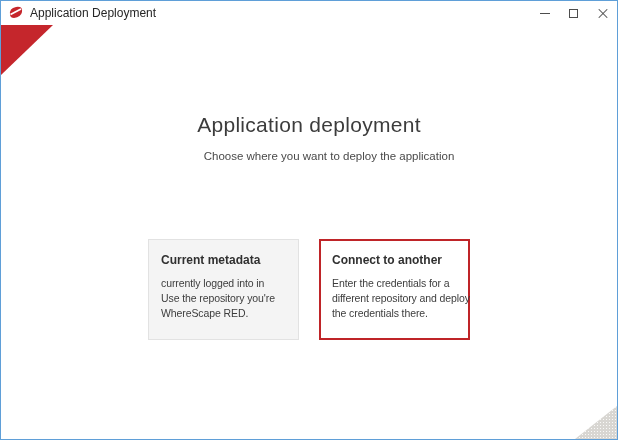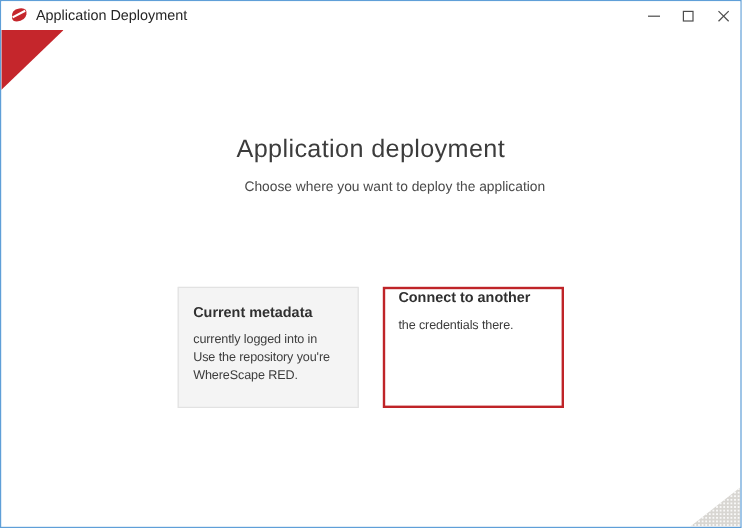--- a/index.html
+++ b/index.html
@@ -104,21 +104,21 @@
     cursor: pointer;
   }
   .card-default {
     background: #f4f4f4;
     border: 1px solid #e2e2e2;
     padding: 13px 12px;
   }
   .card-selected {
     background: #ffffff;
     border: 2px solid #bf2428;
-    padding: 0 11px;
+    padding: 12px 11px;
   }
   .card-title {
     font-size: 12px;
     font-weight: bold;
     color: #303030;
     margin-bottom: 9px;
   }
   .card-line {
     font-size: 10.5px;
     line-height: 15px;
@@ -160,17 +160,19 @@
 
     <div class="card card-default">
       <div class="card-title">Current metadata</div>
       <div class="card-line">currently logged into in</div>
       <div class="card-line">Use the repository you're</div>
       <div class="card-line">WhereScape RED.</div>
     </div>
 
     <div class="card card-selected">
       <div class="card-title">Connect to another</div>
+      <div class="card-line">Enter the credentials for a</div>
+      <div class="card-line">different repository and deploy</div>
       <div class="card-line">the credentials there.</div>
     </div>
 
   </div>
 </div>
 
 </body></html>

